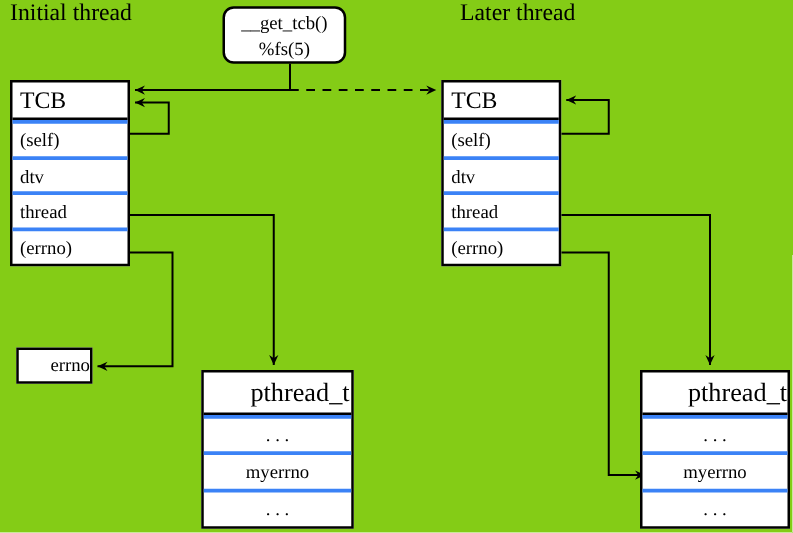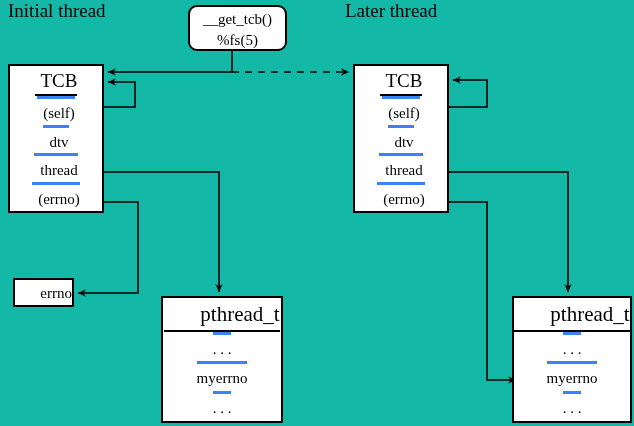--- a/index.html
+++ b/index.html
@@ -4,21 +4,21 @@
 <style>
   html, body {
     margin: 0;
     padding: 0;
     background: #ffffff;
   }
   #canvas {
     position: relative;
     width: 634px;
     height: 426px;
-    background: #14b8a6;
+    background: #84cc16;
     overflow: hidden;
     font-family: "Liberation Serif", "DejaVu Serif", serif;
     color: #000000;
   }
   svg#wires {
     position: absolute;
     left: 0;
     top: 0;
     width: 634px;
     height: 426px;
@@ -33,21 +33,20 @@
   }
 
   
   .struct {
     position: absolute;
     box-sizing: border-box;
     border: 2px solid #000;
     background: #fff;
     display: flex;
     flex-direction: column;
-    align-items: center;
   }
   .struct .title {
     box-sizing: border-box;
     border-bottom: 2px solid #000;
     text-align: center;
     white-space: nowrap;
     overflow: hidden;
   }
   .struct .field {
     box-sizing: border-box;
@@ -144,23 +143,23 @@
 
     <polyline points="449,107 487,107 487,80 453,80" fill="none" stroke="#000" stroke-width="1.6" marker-end="url(#ah)"></polyline>
 
     <polyline points="449,172 568,172 568,292" fill="none" stroke="#000" stroke-width="1.6" marker-end="url(#ah)"></polyline>
 
     <polyline points="449,202 487,202 487,380 516,380" fill="none" stroke="#000" stroke-width="1.6" marker-end="url(#ah)"></polyline>
   </svg>
 
   <div class="heading" style="left:8px; top:1px;">Initial thread</div>
 
-  <div class="heading" style="left:345px; top:1px;">Later thread</div>
+  <div class="heading" style="left:368px; top:1px;">Later thread</div>
 
-  <div class="rounded" style="left:188px; top:5px; width:99px; height:46px; padding-top:2px;">
+  <div class="rounded" style="left:178px; top:5px; width:99px; height:46px; padding-top:2px;">
     <div class="ln">__get_tcb()</div>
     <div class="ln">%fs(5)</div>
   </div>
 
   <div class="struct tcb" style="left:8px; top:64px; width:96px; height:149px;">
     <div class="title">TCB</div>
     <div class="field">(self)</div>
     <div class="field">dtv</div>
     <div class="field">thread</div>
     <div class="field">(errno)</div>

